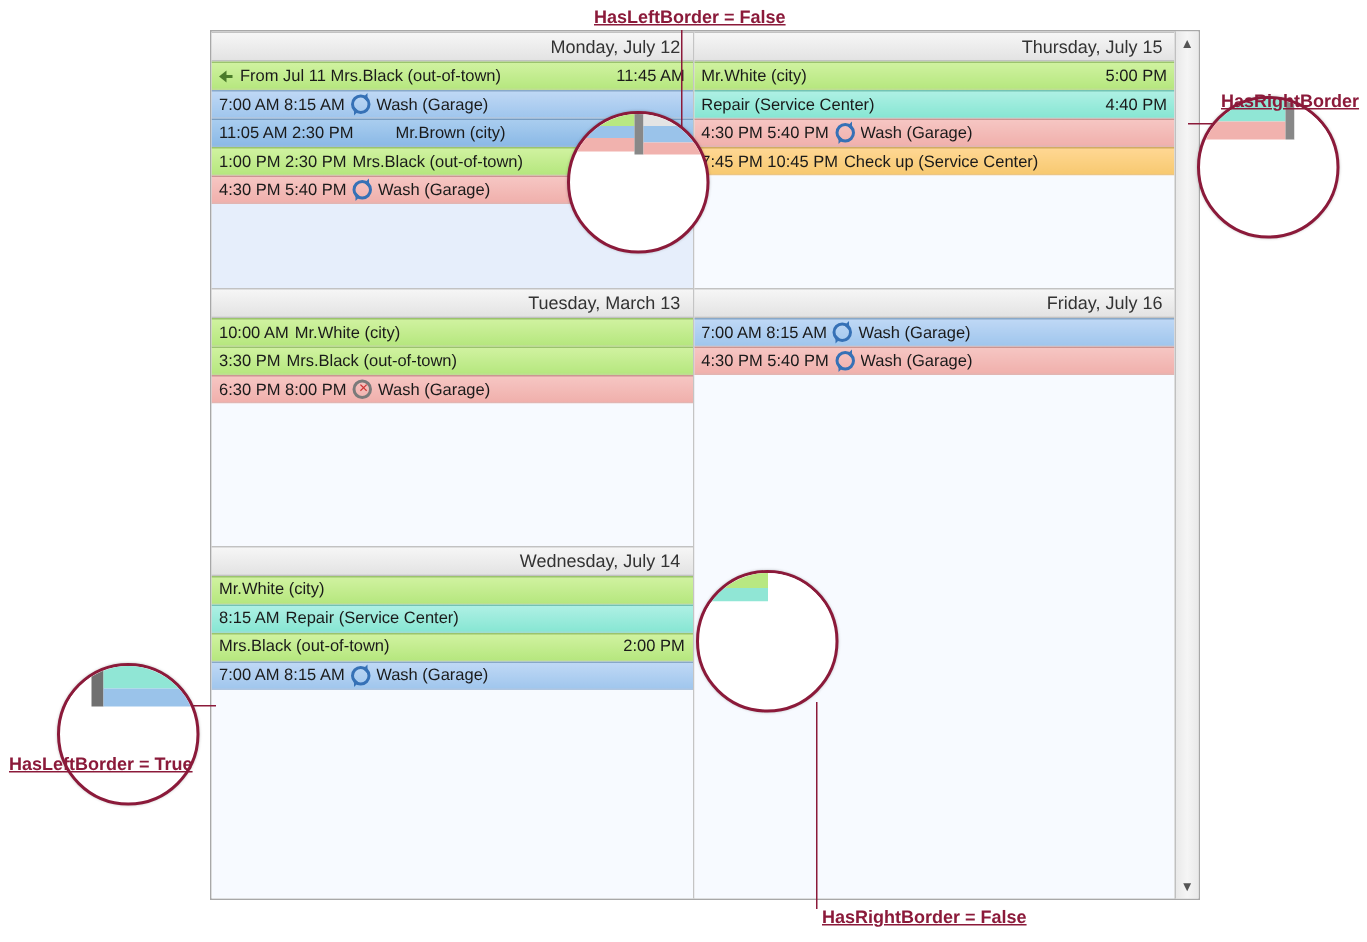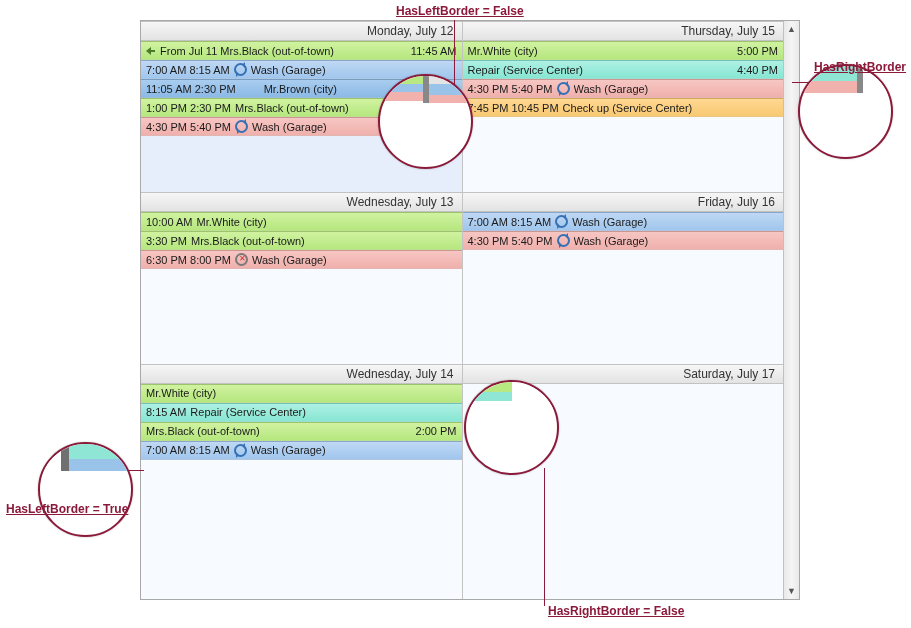--- a/index.html
+++ b/index.html
@@ -311,21 +311,21 @@
             <span class="times">7:45 PM  10:45 PM</span>
             <span class="label">Check up (Service Center)</span>
           </div>
           <div class="empty-fill"></div>
         </div>
       </div>
     </div>
 
     <div class="row-cells" style="flex:1.6">
       <div class="day-cell">
-        <div class="day-header">Wednesday, July 13</div>
+        <div class="day-header">Tuesday, March 13</div>
         <div class="appt-list">
           <div class="appt c-green">
             <span class="times">10:00 AM</span>
             <span class="label">Mr.White (city)</span>
           </div>
           <div class="appt c-green">
             <span class="times">3:30 PM</span>
             <span class="label">Mrs.Black (out-of-town)</span>
           </div>
           <div class="appt c-pink">
@@ -371,21 +371,20 @@
           </div>
           <div class="appt c-blue">
             <span class="times">7:00 AM  8:15 AM</span>
             <span class="icon-recur"></span>
             <span class="label">Wash (Garage)</span>
           </div>
           <div class="empty-fill"></div>
         </div>
       </div>
       <div class="day-cell">
-        <div class="day-header">Saturday, July 17</div>
         <div class="appt-list">
           <div class="empty-fill"></div>
         </div>
       </div>
     </div>
 
     <div class="row-cells" style="flex:0.85">
       <div class="day-cell" style="border-top:none;">
         <div class="appt-list">
           <div class="empty-fill"></div>

